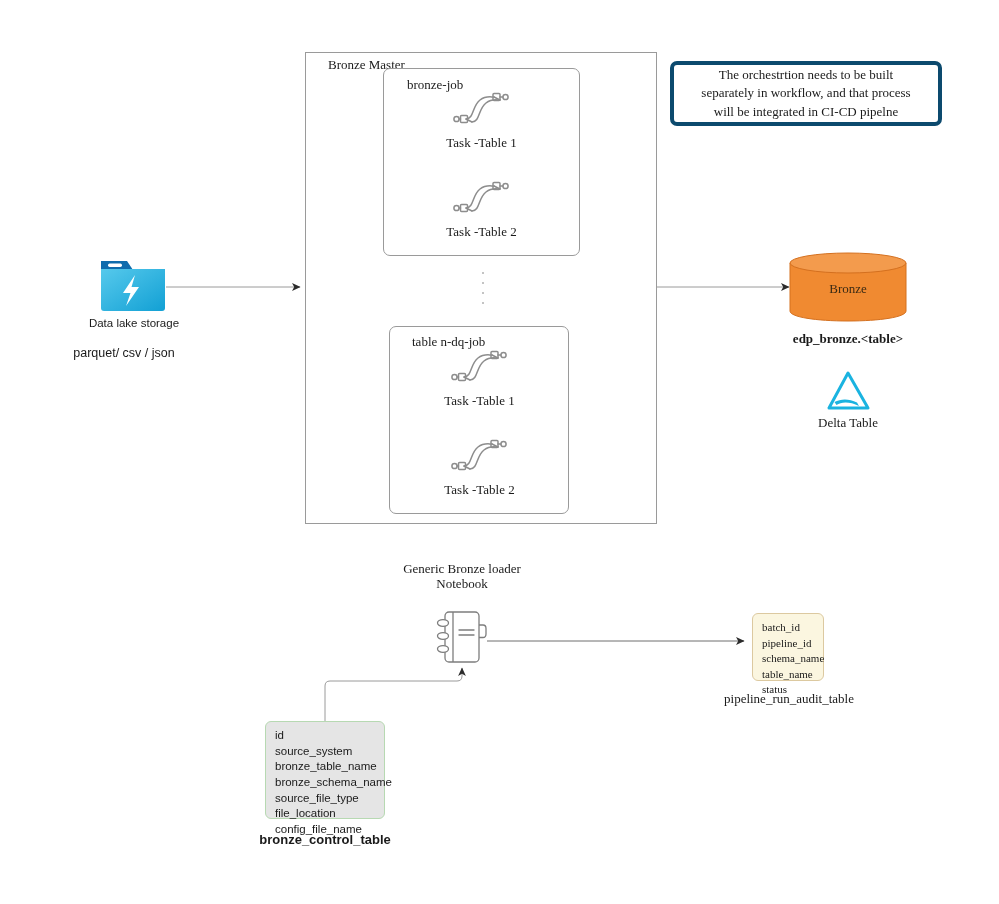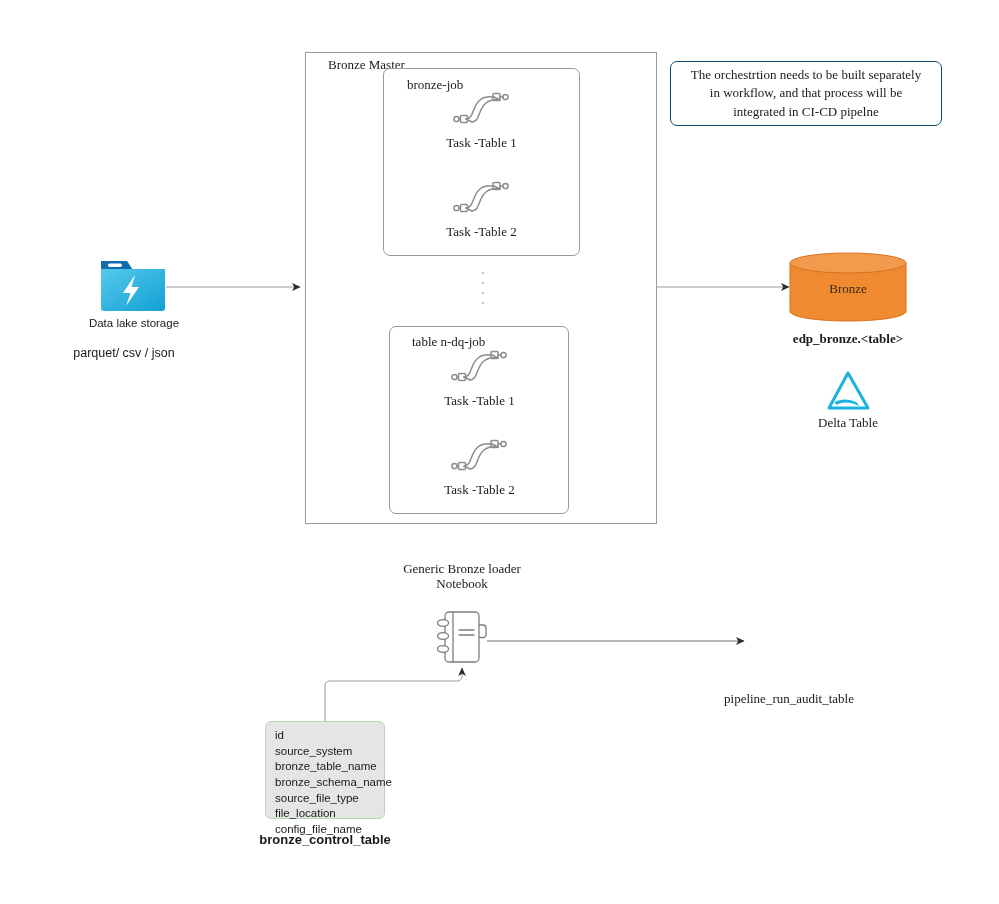--- a/index.html
+++ b/index.html
@@ -33,21 +33,21 @@
     font-family: "Liberation Serif", serif;
     font-size: 13px;
     color: #1a1a1a;
     white-space: nowrap;
     margin-left: 15px;
   }
 
   
   .note {
     box-sizing: border-box;
-    border: 1px solid #0c4a6e;
+    border: 4px solid #0c4a6e;
     border-radius: 7px;
     background: #ffffff;
     font-family: "Liberation Serif", serif;
     font-size: 13px;
     line-height: 1.42;
     text-align: center;
     color: #1a1a1a;
     display: flex;
     align-items: center;
     justify-content: center;
@@ -318,15 +318,22 @@
     <div class="fld">id</div>
     <div class="fld">source_system</div>
     <div class="fld">bronze_table_name</div>
     <div class="fld">bronze_schema_name</div>
     <div class="fld">source_file_type</div>
     <div class="fld">file_location</div>
     <div class="fld">config_file_name</div>
   </div>
   <div class="abs cap-bold-sans" style="left:255px;top:832px;width:140px;">bronze_control_table</div>
 
+  <div class="abs entity cream" style="left:752px;top:613px;width:72px;height:68px;">
+    <div class="fld">batch_id</div>
+    <div class="fld">pipeline_id</div>
+    <div class="fld">schema_name</div>
+    <div class="fld">table_name</div>
+    <div class="fld">status</div>
+  </div>
   <div class="abs cap-serif" style="left:718px;top:690px;width:142px;">pipeline_run_audit_table</div>
 
 </div>
 
 </body></html>

